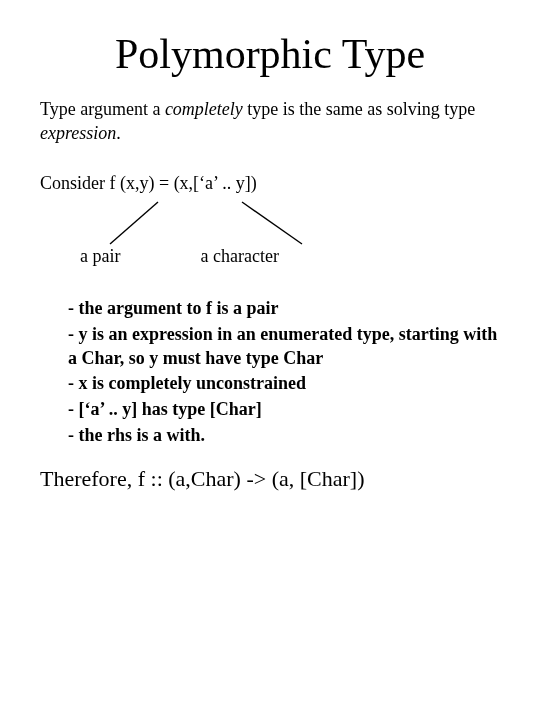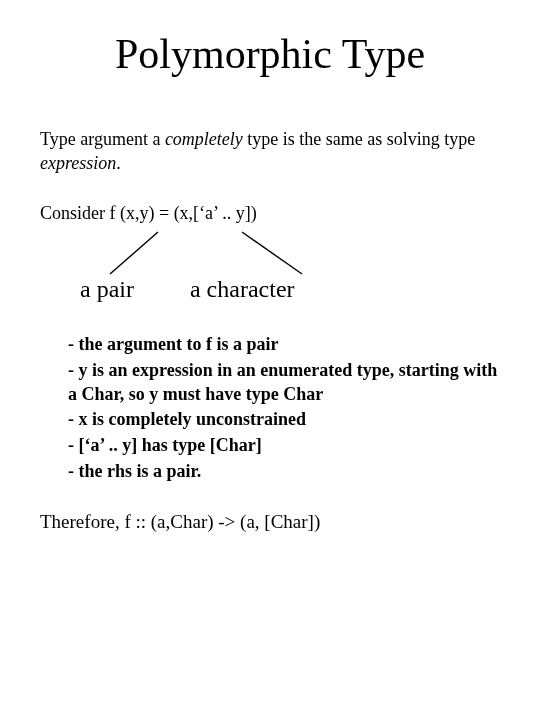--- a/index.html
+++ b/index.html
@@ -15,21 +15,21 @@
     position: relative;
     width: 540px;
     height: 720px;
     box-sizing: border-box;
     padding: 30px 40px 20px 40px;
   }
   .title {
     font-size: 42px;
     text-align: center;
     line-height: 1.15;
-    margin-bottom: 50px;
+    margin-bottom: 20px;
     font-weight: normal;
   }
   .para {
     font-size: 18px;
     line-height: 1.3;
     margin-bottom: 20px;
   }
   .indent-body {
     margin-left: 22px;
   }
@@ -41,41 +41,41 @@
   .expr-line {
     font-size: 18px;
     margin-bottom: 6px;
     margin-top: 28px;
   }
   .svg-lines {
     display: block;
   }
   .labels-row {
     display: flex;
-    font-size: 24px;
+    font-size: 18px;
   }
   .label-pair {
     margin-left: 40px;
   }
   .label-char {
-    margin-left: 56px;
+    margin-left: 80px;
   }
   .bullets {
     margin-top: 30px;
     margin-left: 28px;
     font-size: 18px;
     line-height: 1.32;
     font-weight: bold;
   }
   .bullets p {
     margin: 0 0 2px 0;
   }
   .conclusion {
-    margin-top: 27px;
-    font-size: 19px;
+    margin-top: 18px;
+    font-size: 22px;
   }
   .italic { font-style: italic; }
 </style>
 </head>
 <body>
 
 <div class="slide">
 
   <div class="title">
     <span>Polymorphic Type</span><br>
@@ -98,18 +98,18 @@
       <span class="label-pair">a pair</span>
       <span class="label-char">a character</span>
     </div>
   </div>
 
   <div class="bullets">
     <p>- the argument to f is a pair</p>
     <p>- y is an expression in an enumerated type, starting with a Char, so y must have type Char</p>
     <p>- x is completely unconstrained</p>
     <p>-  [‘a’ .. y]  has type [Char]</p>
-    <p>- the rhs is a pair.</p>
+    <p>- the rhs is a with.</p>
   </div>
 
   <div class="conclusion">Therefore, f :: (a,Char) -&gt; (a, [Char])</div>
 
 </div>
 
 </body></html>

